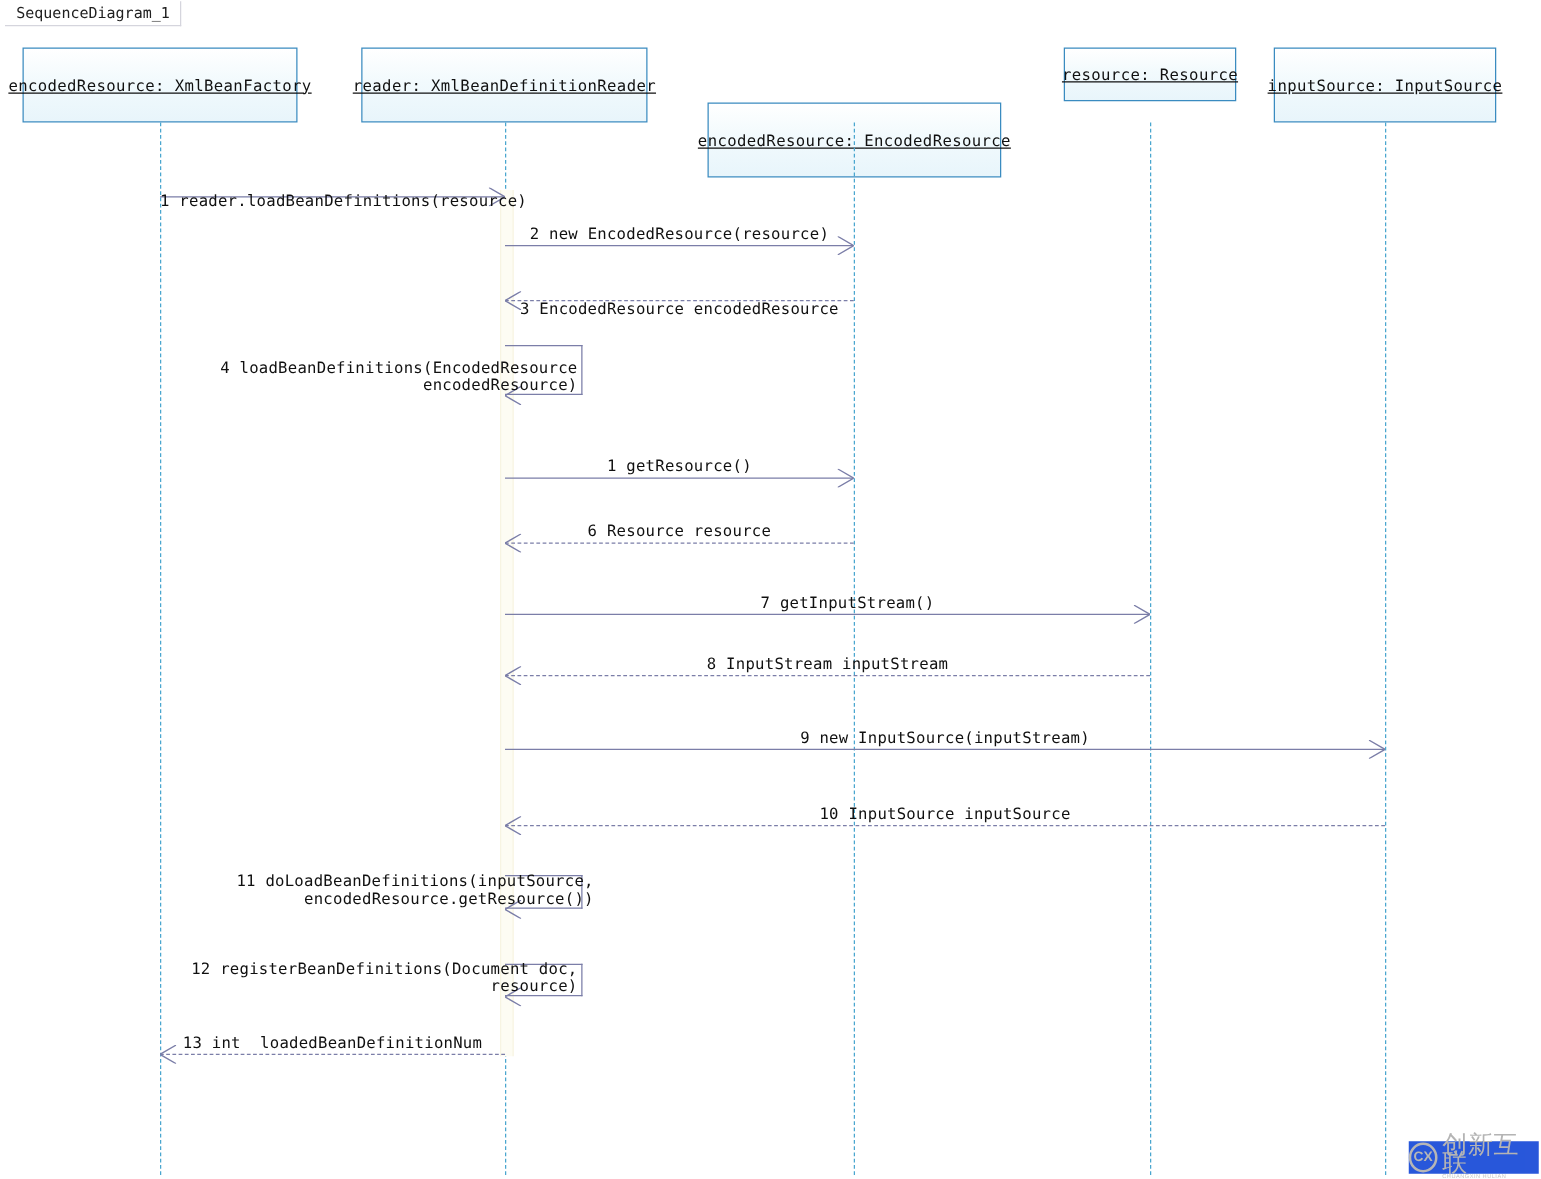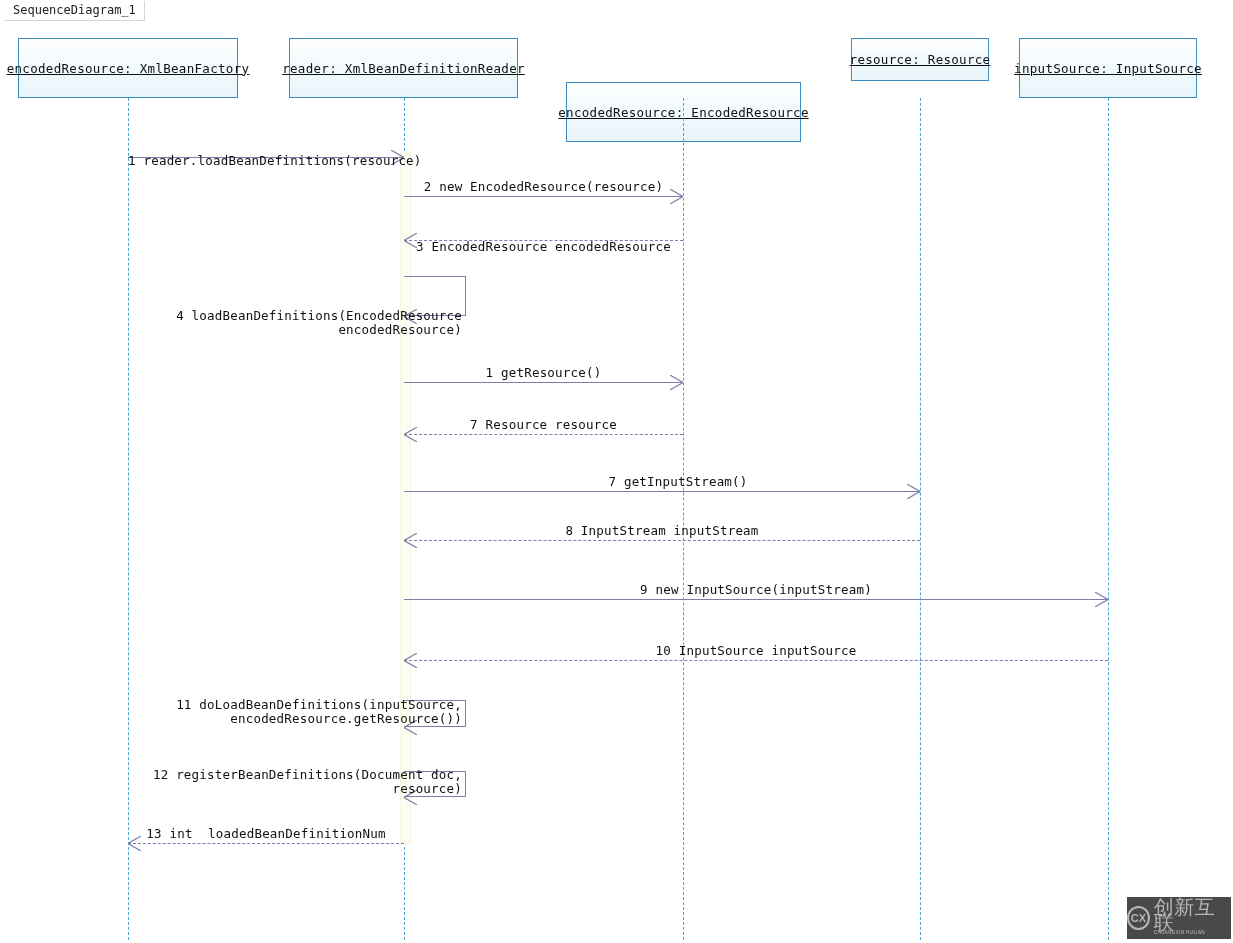--- a/index.html
+++ b/index.html
@@ -103,22 +103,22 @@
     border: 1px solid #7b7ea8;
     border-left: none;
     box-sizing: border-box;
   }
   
   #watermark {
     position: absolute;
     right: 2px;
     bottom: 4px;
     width: 104px;
-    height: 42px;
-    background: #404040;
+    height: 26px;
+    background: #1d4ed8;
     display: flex;
     align-items: center;
     justify-content: center;
     opacity: 0.95;
   }
   #watermark .wm-inner {
     display: flex;
     align-items: center;
     gap: 4px;
   }
@@ -211,40 +211,40 @@
         </div>
         <div class="msg-label center" style="left: 404px; width: 279px; top: 240px;">3 EncodedResource encodedResource</div>
       </div>
       <div class="msg" style="left: 0px; top: 0px; width: 100%; height: 0px;">
         <div class="selfcall-loop" style="left: 404px; top: 276px; width: 62px; height: 40px;"></div>
         <div class="arrowhead" style="width: 13px; height: 15px; left: 404px; top: 308.5px;">
           <svg width="13" height="15" viewBox="0 0 13 15">
             <path d="M13,0 L0,7.5 L13,15" fill="none" stroke="#7b7ea8" stroke-width="1.1"></path>
           </svg>
         </div>
-        <div class="msg-label right" style="left: 0px; width: 462px; top: 287px; text-align: right; white-space: pre; margin-top: 22px;">4 loadBeanDefinitions(EncodedResource
+        <div class="msg-label right" style="left: 0px; width: 462px; top: 287px; text-align: right; white-space: pre;">4 loadBeanDefinitions(EncodedResource
             encodedResource)</div>
       </div>
       <div class="msg" style="left: 0px; top: 0px; width: 100%; height: 0px;">
         <div class="msg-line solid" style="left: 404px; top: 382px; width: 279px;"></div>
         <div class="arrowhead" style="width: 13px; height: 15px; top: 374.5px; left: 670px;">
           <svg width="13" height="15" viewBox="0 0 13 15">
             <path d="M0,0 L13,7.5 L0,15" fill="none" stroke="#7b7ea8" stroke-width="1.1"></path>
           </svg>
         </div>
         <div class="msg-label center" style="left: 404px; width: 279px; top: 366px;">1 getResource()</div>
       </div>
       <div class="msg" style="left: 0px; top: 0px; width: 100%; height: 0px;">
         <div class="msg-line dashed" style="left: 404px; top: 434px; width: 279px;"></div>
         <div class="arrowhead" style="width: 13px; height: 15px; top: 426.5px; left: 404px;">
           <svg width="13" height="15" viewBox="0 0 13 15">
             <path d="M13,0 L0,7.5 L13,15" fill="none" stroke="#7b7ea8" stroke-width="1.1"></path>
           </svg>
         </div>
-        <div class="msg-label center" style="left: 404px; width: 279px; top: 418px;">7 Resource resource</div>
+        <div class="msg-label center" style="left: 404px; width: 279px; top: 418px;">6 Resource resource</div>
       </div>
       <div class="msg" style="left: 0px; top: 0px; width: 100%; height: 0px;">
         <div class="msg-line solid" style="left: 404px; top: 491px; width: 516px;"></div>
         <div class="arrowhead" style="width: 13px; height: 15px; top: 483.5px; left: 907px;">
           <svg width="13" height="15" viewBox="0 0 13 15">
             <path d="M0,0 L13,7.5 L0,15" fill="none" stroke="#7b7ea8" stroke-width="1.1"></path>
           </svg>
         </div>
         <div class="msg-label center" style="left: 420px; width: 516px; top: 475px;">7 getInputStream()</div>
       </div>
@@ -275,21 +275,21 @@
         </div>
         <div class="msg-label center" style="left: 404px; width: 704px; top: 644px;">10 InputSource inputSource</div>
       </div>
       <div class="msg" style="left: 0px; top: 0px; width: 100%; height: 0px;">
         <div class="selfcall-loop" style="left: 404px; top: 700px; width: 62px; height: 27px;"></div>
         <div class="arrowhead" style="width: 13px; height: 15px; left: 404px; top: 719.5px;">
           <svg width="13" height="15" viewBox="0 0 13 15">
             <path d="M13,0 L0,7.5 L13,15" fill="none" stroke="#7b7ea8" stroke-width="1.1"></path>
           </svg>
         </div>
-        <div class="msg-label right" style="left: 0px; width: 462px; top: 698px; text-align: right; white-space: pre;">11 doLoadBeanDefinitions(inputSource,
+        <div class="msg-label right" style="left: 0px; width: 462px; top: 698px; text-align: right; white-space: pre; padding-left: 13px;">11 doLoadBeanDefinitions(inputSource,
         encodedResource.getResource())</div>
       </div>
       <div class="msg" style="left: 0px; top: 0px; width: 100%; height: 0px;">
         <div class="selfcall-loop" style="left: 404px; top: 771px; width: 62px; height: 26px;"></div>
         <div class="arrowhead" style="width: 13px; height: 15px; left: 404px; top: 789.5px;">
           <svg width="13" height="15" viewBox="0 0 13 15">
             <path d="M13,0 L0,7.5 L13,15" fill="none" stroke="#7b7ea8" stroke-width="1.1"></path>
           </svg>
         </div>
         <div class="msg-label right" style="left: 0px; width: 462px; top: 768px; text-align: right; white-space: pre;">12 registerBeanDefinitions(Document doc,

